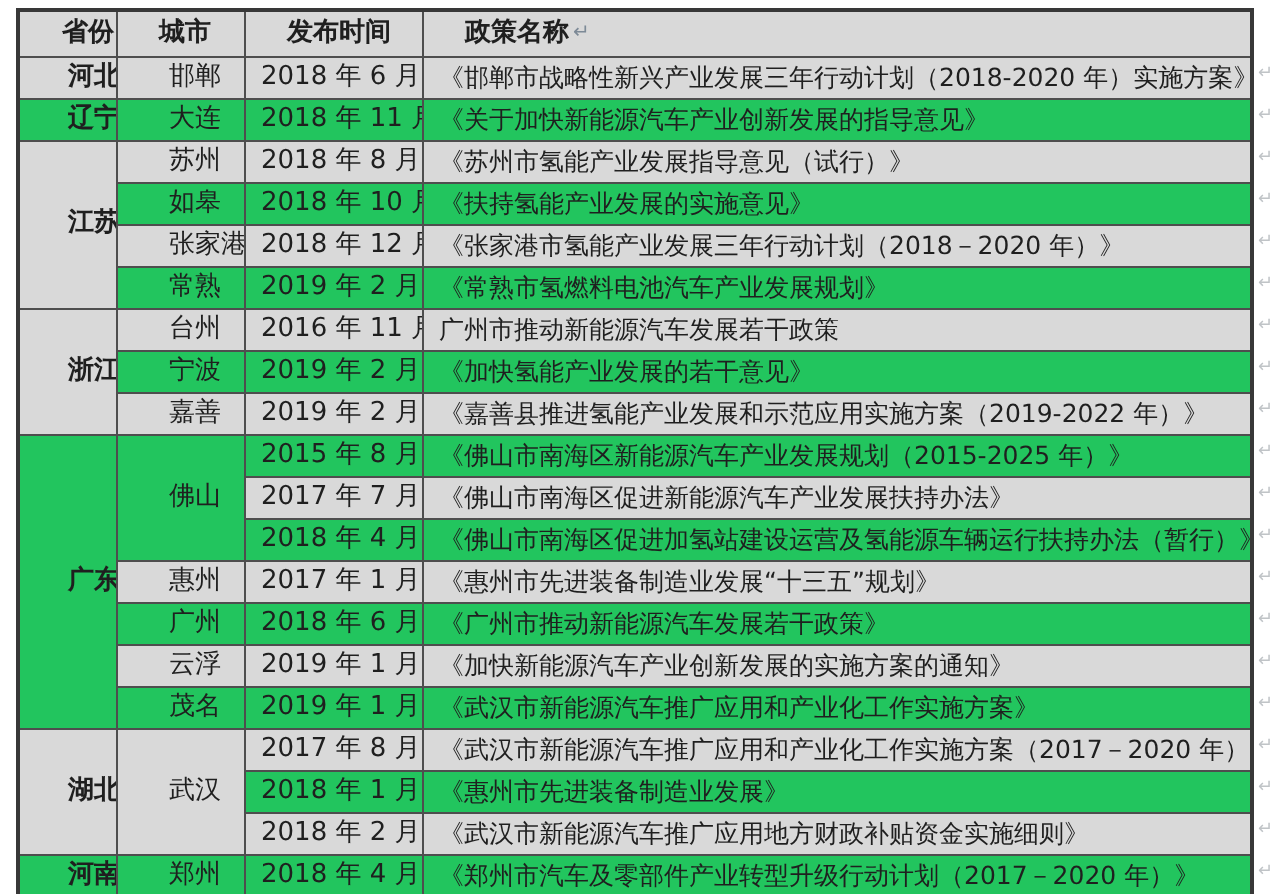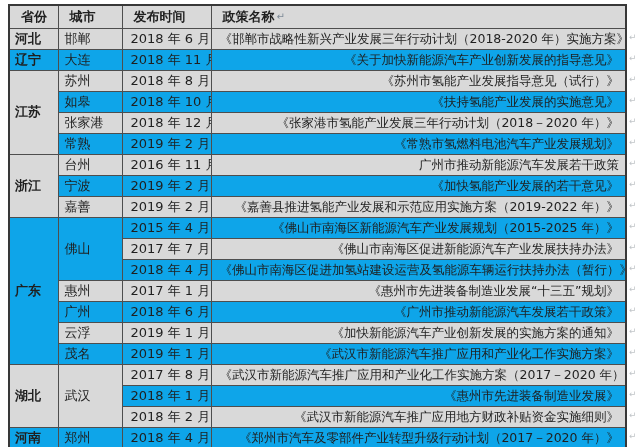--- a/index.html
+++ b/index.html
@@ -33,29 +33,29 @@
     line-height: 1.1;
     overflow: hidden;
     white-space: nowrap;
     vertical-align: middle;
     text-align: left;
   }
   .policy-table th {
     font-weight: bold;
     height: 22px;
     background: #d9d9d9;
-    padding-left: 11px;
+    padding-left: 21px;
   }
   .policy-table td { height: 20px; }
-  td.prov-cell { font-weight: bold; padding-left: 5px; }
-  td.city-cell { padding-left: 6px; }
+  td.prov-cell { font-weight: bold; padding-left: 24px; }
+  td.city-cell { padding-left: 26px; }
   td.date-cell { padding-left: 8px; }
-  td.policy-cell { font-size: 12.5px; padding-left: 8px; text-align: right; }
+  td.policy-cell { font-size: 12.5px; padding-left: 8px; }
   .bg-gray  { background: #d9d9d9; }
-  .bg-white { background: #0ea5e9; }
+  .bg-white { background: #22c55e; }
   .pilcrow {
     font-size: 10px;
     font-weight: normal;
     color: #7d8a97;
     margin-left: 2px;
     vertical-align: 1px;
   }
   .row-end-mark {
     position: absolute;
     left: 629px;
@@ -157,21 +157,21 @@
           <td class="policy-cell bg-white">《加快氢能产业发展的若干意见》</td>
         </tr>
         <tr>
           <td class="city-cell bg-gray" rowspan="1">嘉善</td>
           <td class="date-cell bg-gray">2019 年 2 月</td>
           <td class="policy-cell bg-gray">《嘉善县推进氢能产业发展和示范应用实施方案（2019-2022 年）》</td>
         </tr>
         <tr>
           <td class="prov-cell bg-white" rowspan="7">广东</td>
           <td class="city-cell bg-white" rowspan="3">佛山</td>
-          <td class="date-cell bg-white">2015 年 4 月</td>
+          <td class="date-cell bg-white">2015 年 8 月</td>
           <td class="policy-cell bg-white">《佛山市南海区新能源汽车产业发展规划（2015-2025 年）》</td>
         </tr>
         <tr>
           <td class="date-cell bg-gray">2017 年 7 月</td>
           <td class="policy-cell bg-gray">《佛山市南海区促进新能源汽车产业发展扶持办法》</td>
         </tr>
         <tr>
           <td class="date-cell bg-white">2018 年 4 月</td>
           <td class="policy-cell bg-white">《佛山市南海区促进加氢站建设运营及氢能源车辆运行扶持办法（暂行）》</td>
         </tr>

